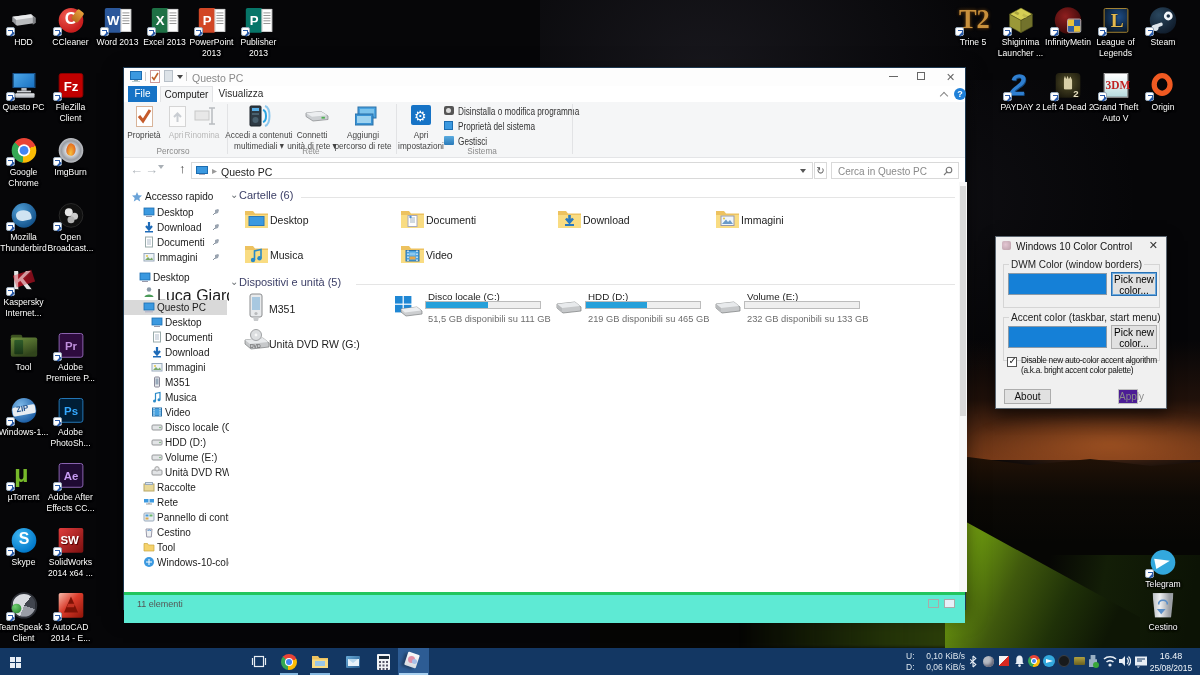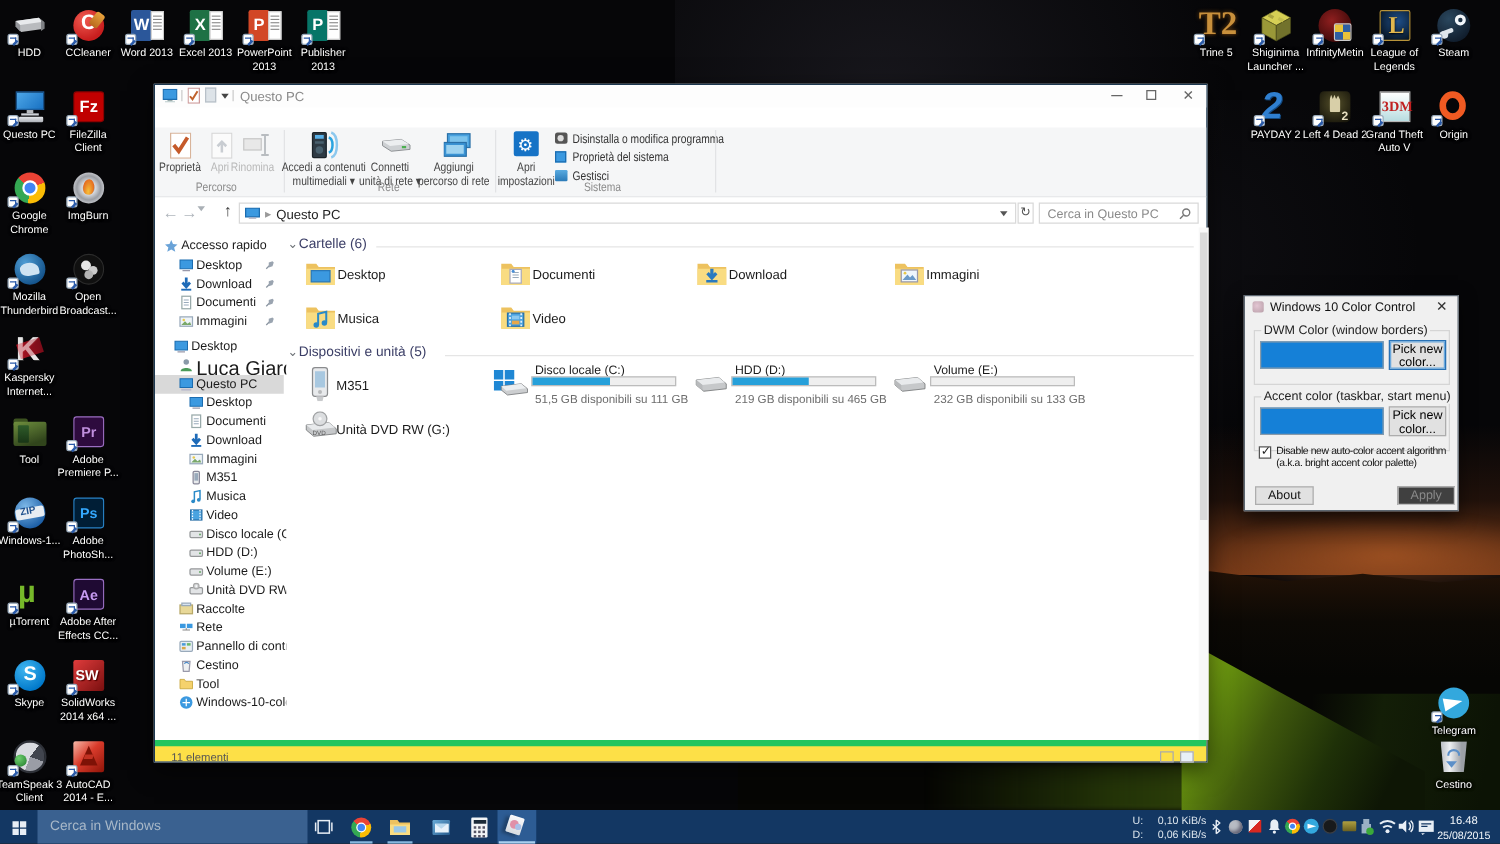--- a/index.html
+++ b/index.html
@@ -463,20 +463,27 @@
           <path d="M2 7 L4 9.5 L8 3" stroke="#c0622d" stroke-width="1.6" fill="none"></path>
         </svg>
 <div style="position:absolute;left:40px;top:2px;width:9px;height:12px;background:#dde3e8;border:1px solid #b8c0c8"></div>
 <div style="position:absolute;left:53px;top:7px;width:0;height:0;border-left:3px solid transparent;border-right:3px solid transparent;border-top:4px solid #444"></div>
 <div style="position:absolute;left:62px;top:4px;width:1px;height:9px;background:#ccc"></div>
 <div style="position:absolute;left:68px;top:4px;color:#8a8a8a;font-size:10.5px">Questo PC</div>
 <div style="position:absolute;left:765px;top:8px;width:9px;height:1px;background:#666"></div>
 <div style="position:absolute;left:793px;top:4px;width:8px;height:8px;border:1px solid #666"></div>
 <div style="position:absolute;left:822px;top:4px;color:#666;font-size:11px;line-height:10px">✕</div>
 </div>
+<div style="position:absolute;left:0;top:18px;width:100%;height:16px;background:#fff">
+<div style="position:absolute;left:4px;top:0;width:29px;height:16px;background:#1673c6;color:#fff;text-align:center;line-height:16px;font-size:10px">File</div>
+<div style="position:absolute;left:36px;top:0;width:53px;height:16px;background:#f5f6f7;border:1px solid #e2e3e5;border-bottom:none;text-align:center;line-height:16px;font-size:10px">Computer</div>
+<div style="position:absolute;left:90px;top:0;width:54px;height:16px;text-align:center;line-height:16px;color:#2b2b2b;font-size:10px">Visualizza</div>
+<div style="position:absolute;left:817px;top:7px;width:6px;height:6px;border-left:1.5px solid #888;border-top:1.5px solid #888;transform:rotate(45deg)"></div>
+<div style="position:absolute;left:830px;top:2px;width:12px;height:12px;border-radius:50%;background:#1f80d8;color:#fff;font-size:9px;font-weight:bold;text-align:center;line-height:12px">?</div>
+</div>
 <div style="position:absolute;left:0;top:34px;width:100%;height:56px;background:#f5f6f7;border-bottom:1px solid #e4e5e7">
 <svg style="position:absolute;left:12px;top:4px" width="17" height="21" viewBox="0 0 17 21">
           <rect x="0.5" y="0.5" width="16" height="20" fill="#fff" stroke="#d8b49a"></rect>
           <path d="M3 10 L7 15 L14 4" stroke="#c55a2a" stroke-width="3" fill="none"></path>
         </svg>
 <div style="position:absolute;left:-28px;top:28px;width:96px;text-align:center;color:#444;font-size:9.8px;line-height:10.5px;transform:scaleX(.84);transform-origin:50% 0">Proprietà</div>
 <svg style="position:absolute;left:45px;top:4px" width="17" height="21" viewBox="0 0 17 21">
           <rect x="0.5" y="0.5" width="16" height="20" fill="#fbfbfb" stroke="#d5d5d5"></rect>
           <path d="M8.5 16 L8.5 8 M5 11 L8.5 7.5 L12 11" stroke="#c9cDd2" stroke-width="2" fill="none"></path>
         </svg>
@@ -851,21 +858,21 @@
           <path d="M2 11 L20 9 L25 13 L7 15 Z" fill="#e8eaec"></path>
           <circle cx="13" cy="6" r="5.5" fill="#dcdee0" stroke="#a0a2a4"></circle>
           <circle cx="13" cy="6" r="1.4" fill="#f8f8f8"></circle>
           <text x="7" y="19" font-size="5" fill="#555" font-family="Liberation Sans">DVD</text>
         </svg>
 <div style="position:absolute;left:40px;top:156px;font-size:10.5px;color:#1b1b1b;white-space:nowrap">Unità DVD RW (G:)</div>
 </div>
 <div style="position:absolute;left:835px;top:114px;width:8px;height:410px;background:#f8f8f8">
         <div style="position:absolute;left:1px;top:4px;width:6px;height:230px;background:#dadada"></div>
       </div>
-<div style="position:absolute;left:0;top:524px;width:100%;height:17px;background:#fde047;border-top:5px solid #22c55e">
+<div style="position:absolute;left:0;top:524px;width:100%;height:31px;background:#5eead4;border-top:3px solid #22c55e">
         <div style="position:absolute;left:13px;top:4px;font-size:9px;color:#555">11 elementi</div>
         <div style="position:absolute;right:26px;top:4px;width:11px;height:9px;border:1px solid #aaa"></div>
         <div style="position:absolute;right:10px;top:4px;width:11px;height:9px;border:1px solid #aaa;background:#e8f0f8"></div>
       </div>
 </div>
 </div>
 
 <div id="dialog">
 <div style="position:absolute;left:995px;top:236px;width:172px;height:173px;background:#f0f0f0;border:1px solid #5c6670;box-shadow:0 5px 14px rgba(0,0,0,.55);font-size:11px;color:#000">
 <div style="position:absolute;left:6px;top:4px;width:9px;height:9px;background:radial-gradient(circle at 40% 40%,#e0bccc,#aa8a96);border-radius:2px;opacity:.8"></div>
@@ -876,30 +883,27 @@
 <div style="position:absolute;left:12px;top:36px;width:99px;height:22px;background:#1580d7;border:1px solid #8a9aa8"></div>
 <div style="position:absolute;left:115px;top:35px;width:46px;height:24px;background:#e1e1e1;border:1px solid #2a72b5;outline:1px solid #6aa8dd;outline-offset:-2px;font-size:10px;text-align:center;line-height:11px;padding-top:1px">Pick new<br>color...</div>
 <div style="position:absolute;left:7px;top:80px;width:157px;height:44px;border:1px solid #d5d5d5"></div>
 <div style="position:absolute;left:13px;top:75px;background:#f0f0f0;padding:0 2px;font-size:10px;color:#222">Accent color (taskbar, start menu)</div>
 <div style="position:absolute;left:12px;top:89px;width:99px;height:22px;background:#1580d7;border:1px solid #8a9aa8"></div>
 <div style="position:absolute;left:115px;top:88px;width:46px;height:24px;background:#e1e1e1;border:1px solid #adadad;font-size:10px;text-align:center;line-height:11px;padding-top:1px">Pick new<br>color...</div>
 <div style="position:absolute;left:11px;top:120px;width:10px;height:10px;background:#fff;border:1px solid #555"></div>
 <div style="position:absolute;left:12.5px;top:118px;font-size:10px;color:#222">✓</div>
 <div style="position:absolute;left:25px;top:118px;font-size:8.3px;letter-spacing:-0.3px;line-height:10px;color:#111;white-space:nowrap">Disable new auto-color accent algorithm<br>(a.k.a. bright accent color palette)</div>
 <div style="position:absolute;left:8px;top:152px;width:47px;height:15px;background:#e1e1e1;border:1px solid #adadad;font-size:10px;text-align:center;line-height:14px;color:#111">About</div>
-<div style="position:absolute;left:122px;top:152px;width:46px;height:15px;background:#404040;border:1px solid #bfbfbf;font-size:10px;text-align:center;line-height:14px;color:#8a8a8a">Apply</div>
+<div style="position:absolute;left:122px;top:152px;width:20px;height:15px;background:#4c1d95;border:1px solid #bfbfbf;font-size:10px;text-align:center;line-height:14px;color:#8a8a8a">Apply</div>
 </div>
 </div>
 
 <div id="taskbar">
 <div style="position:absolute;left:0;top:648px;width:1200px;height:27px;background:#133763;color:#fff">
 <div style="position:absolute;left:10px;top:9px;width:5px;height:5px;background:#e8eef5;box-shadow:6px 0 #e8eef5,0 6px #e8eef5,6px 6px #e8eef5"></div>
-<div style="position:absolute;left:30px;top:0;width:216px;height:27px;background:#3a6190">
-        <div style="position:absolute;left:10px;top:7px;font-size:11px;color:#a8b8c8">Cerca in Windows</div>
-      </div>
 <svg style="position:absolute;left:251px;top:7px" width="16" height="13" viewBox="0 0 16 13">
         <rect x="3.5" y="1.5" width="9" height="10" fill="none" stroke="#e8eef5" stroke-width="1.2"></rect>
         <path d="M1.5 3 V10 M14.5 3 V10" stroke="#e8eef5" stroke-width="1.2"></path>
       </svg>
 
 <div style="position:absolute;left:281px;top:6px;width:16px;height:16px;border-radius:50%;background:conic-gradient(from -50deg,#ea4335 0 33%,#fbbc05 0 66%,#34a853 0 100%)">
         <div style="position:absolute;left:4px;top:4px;width:8px;height:8px;border-radius:50%;background:#fff"></div>
         <div style="position:absolute;left:5px;top:5px;width:6px;height:6px;border-radius:50%;background:#4285f4"></div>
       </div>
 <svg style="position:absolute;left:311px;top:6px" width="18" height="15" viewBox="0 0 18 15">

